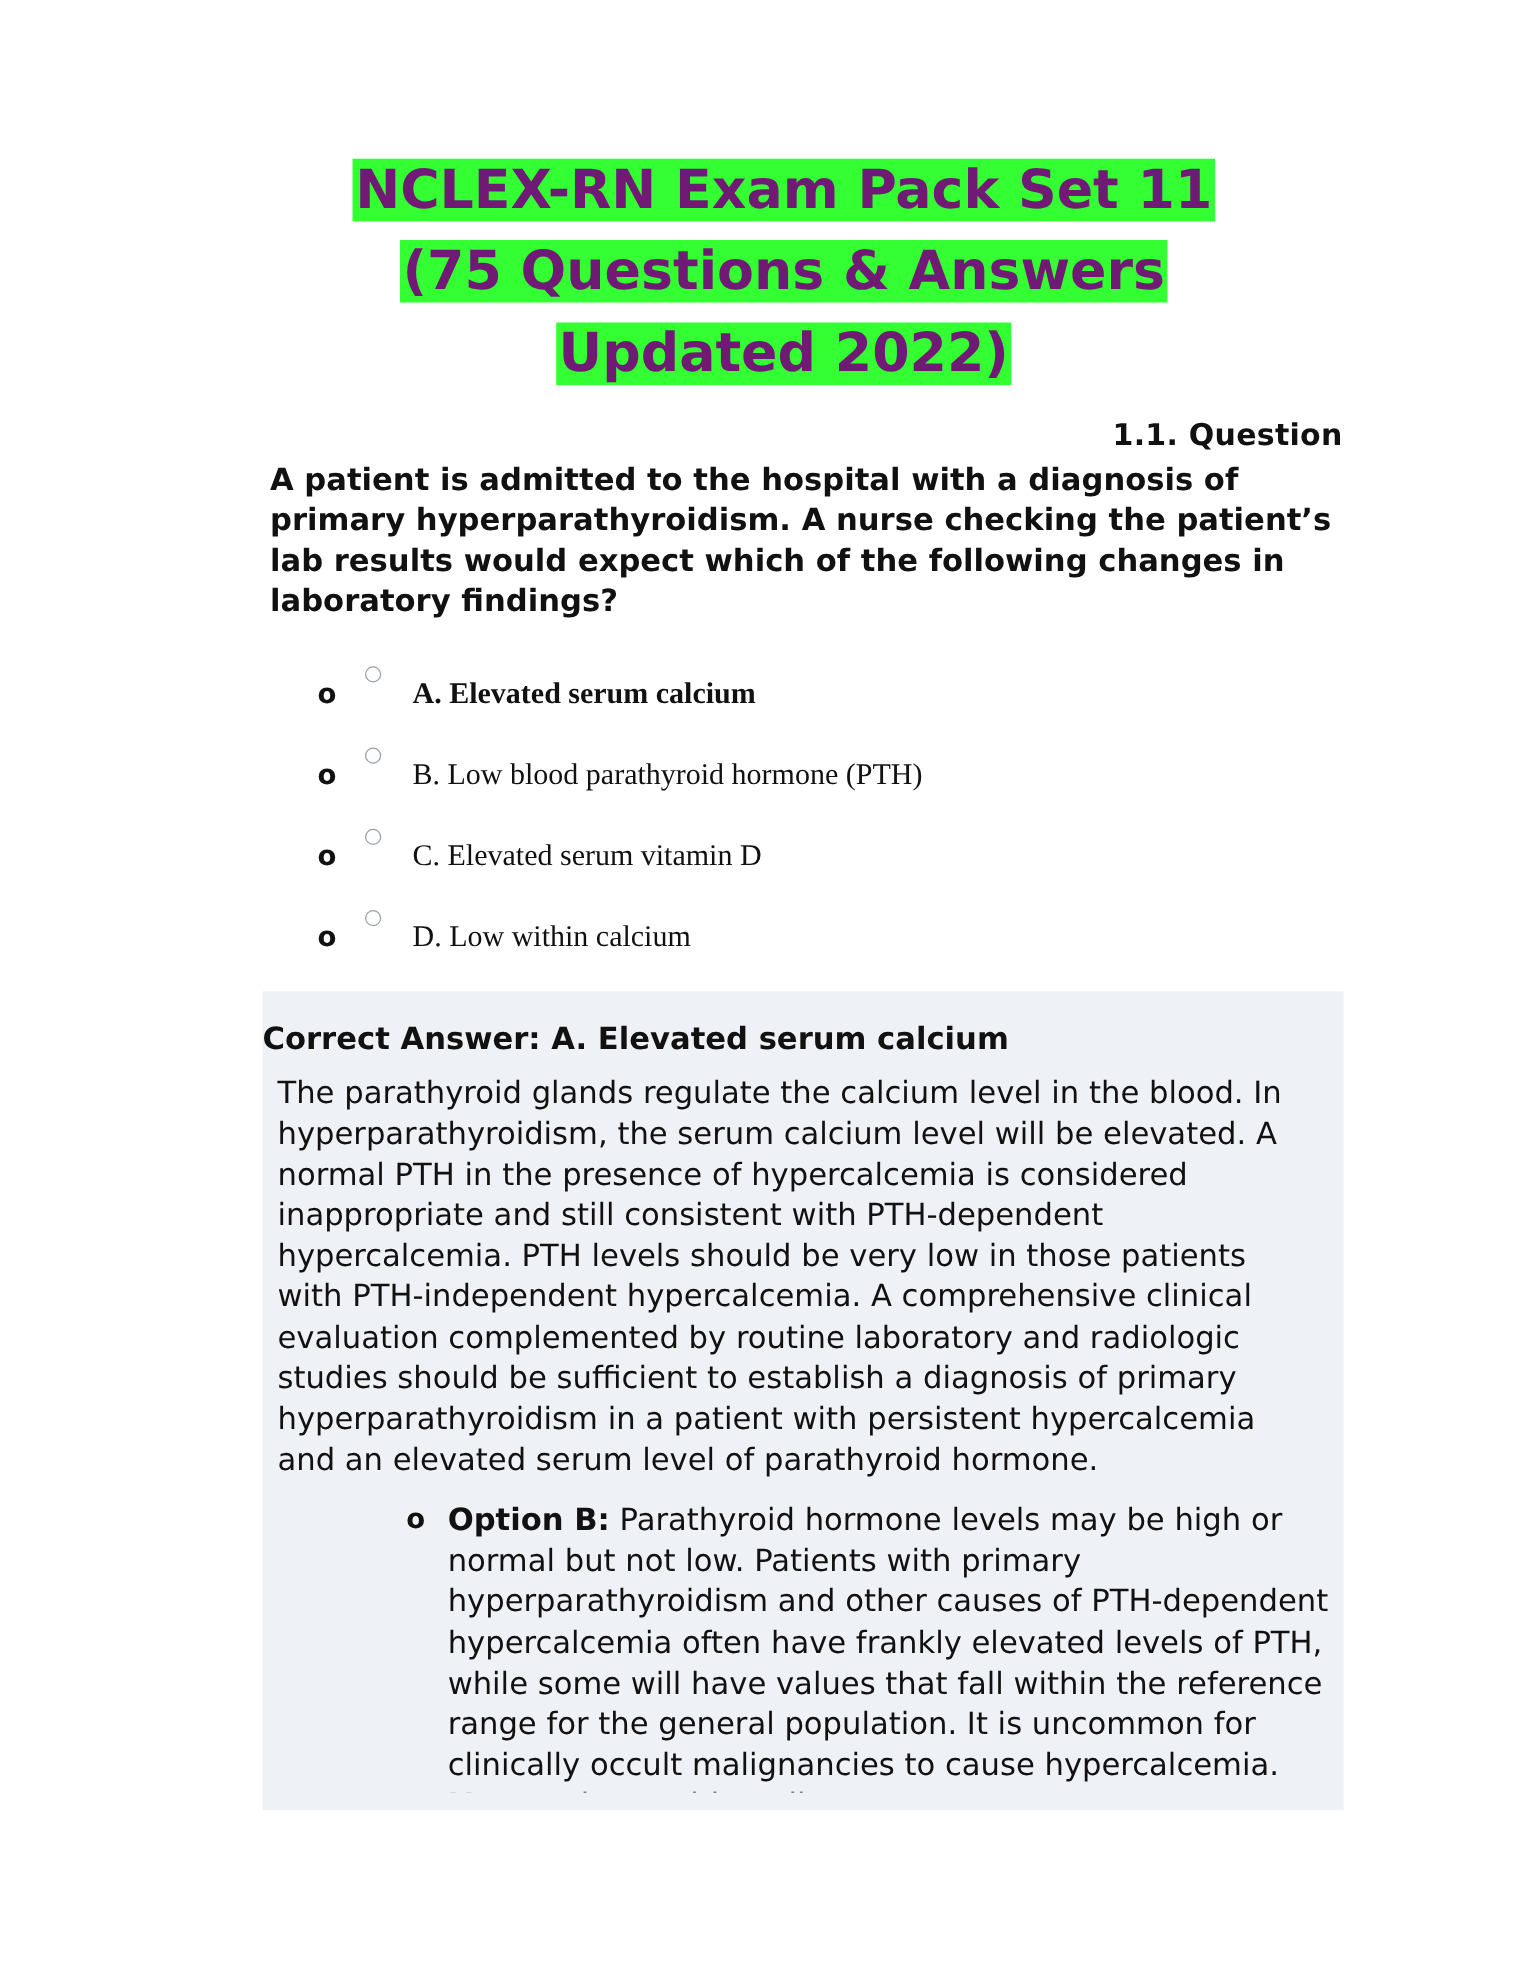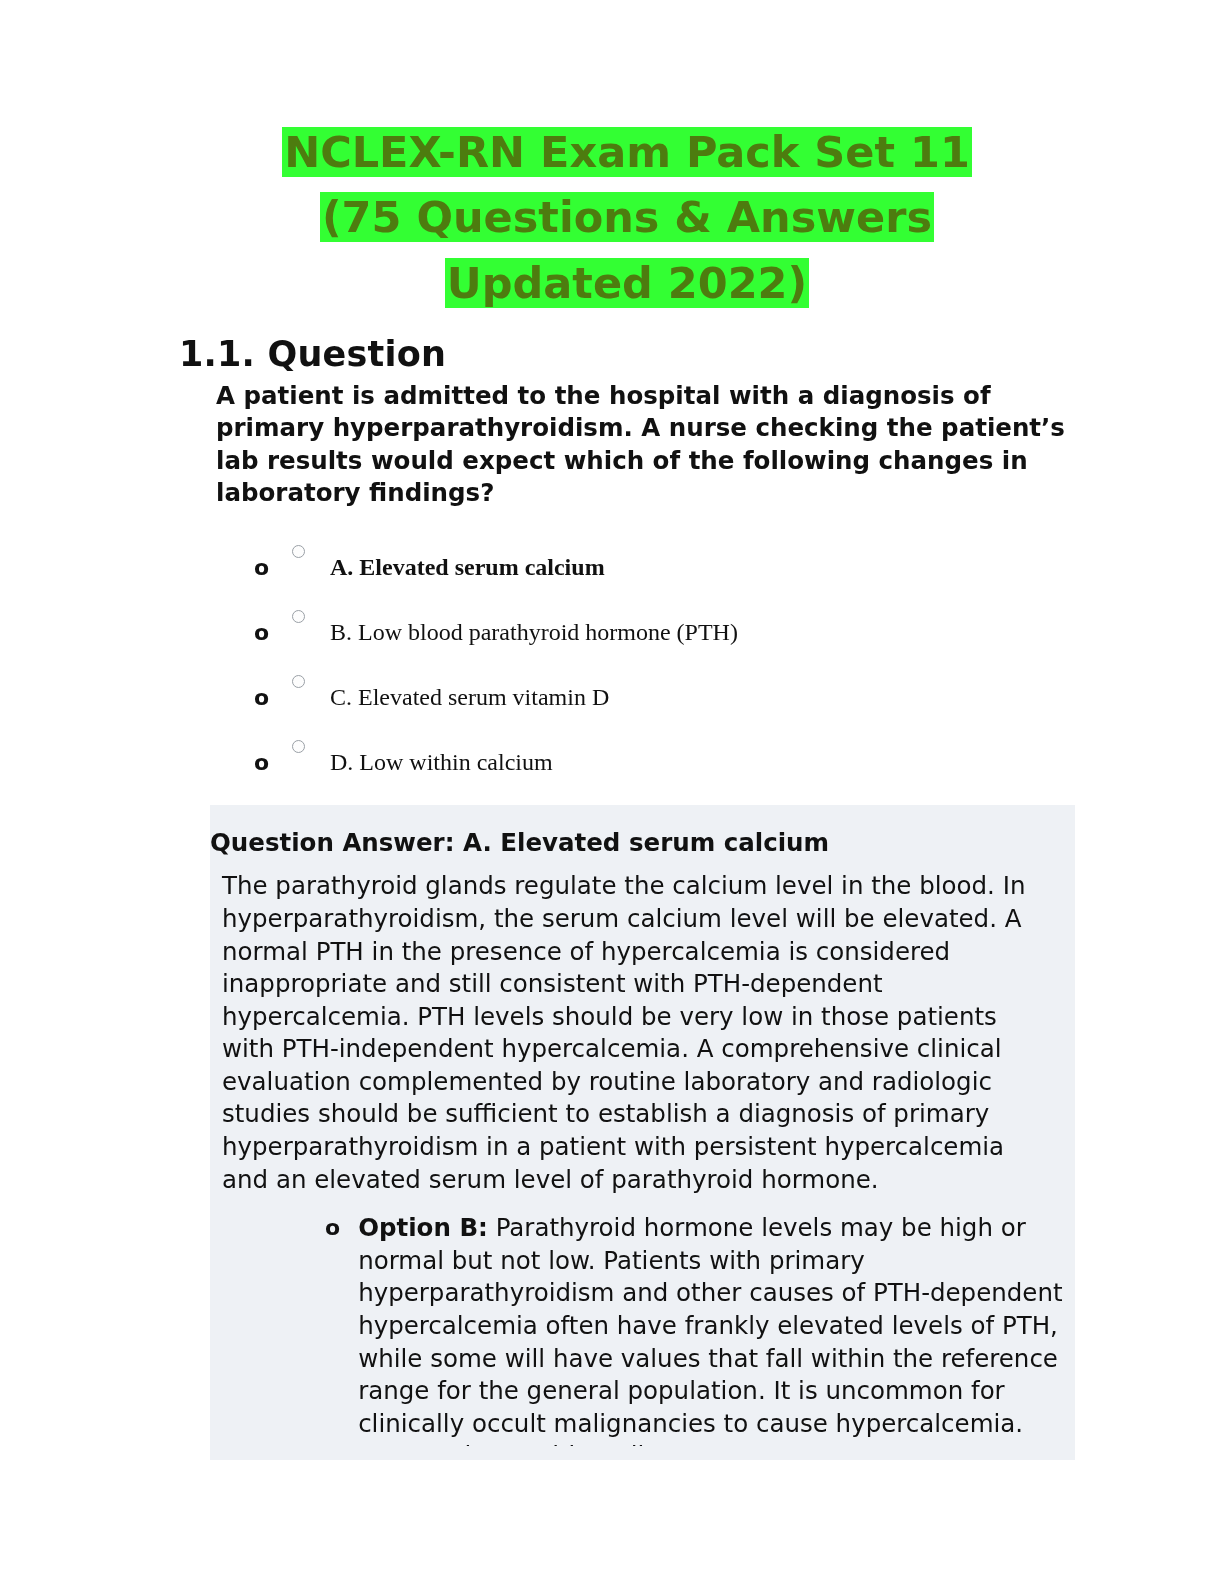--- a/index.html
+++ b/index.html
@@ -25,30 +25,31 @@
   .title-block {
     text-align: center;
     margin: 0 0 10px 0;
   }
   .title-line {
     display: inline;
     font-size: 43px;
     font-weight: bold;
     line-height: 1.52;
     background: #33ff33;
-    color: #4d7c0f;
+    color: #701a75;
     padding: 0 2px;
     box-decoration-break: clone;
     -webkit-box-decoration-break: clone;
   }
   .q-heading {
-    font-size: 35px;
+    font-size: 24px;
     font-weight: bold;
     margin: 18px 0 6px -1px;
     letter-spacing: 0.2px;
+    text-align: right;
   }
   .q-heading .num {
     display: inline-block;
     min-width: 34px;
   }
   .q-body {
     font-size: 24.5px;
     line-height: 1.32;
     margin: 0 0 0 36px;
     max-width: 860px;
@@ -176,21 +177,21 @@
 
     <li class="option">
       <span class="bullet-o">o</span>
       <span class="radio"></span>
       <span class="option-label">D. Low within calcium</span>
     </li>
 
   </ul>
 
   <div class="answer-box">
-    <div class="answer-title">Question Answer: A. Elevated serum calcium</div>
+    <div class="answer-title">Correct Answer: A. Elevated serum calcium</div>
     <p class="answer-text">The parathyroid glands regulate the calcium level in the blood. In hyperparathyroidism, the serum calcium level will be elevated. A normal PTH in the presence of hypercalcemia is considered inappropriate and still consistent with PTH-dependent hypercalcemia. PTH levels should be very low in those patients with PTH-independent hypercalcemia. A comprehensive clinical evaluation complemented by routine laboratory and radiologic studies should be sufficient to establish a diagnosis of primary hyperparathyroidism in a patient with persistent hypercalcemia and an elevated serum level of parathyroid hormone.</p>
     <div class="clip">
       <div class="sub-option">
         <span class="sub-bullet">o</span>
         <span class="sub-text"><b>Option B:</b><span> Parathyroid hormone levels may be high or normal but not low. Patients with primary hyperparathyroidism and other causes of PTH-dependent hypercalcemia often have frankly elevated levels of PTH, while some will have values that fall within the reference range for the general population. It is uncommon for clinically occult malignancies to cause hypercalcemia. Most patients with malignancy-</span></span>
       </div>
     </div>
   </div>
 
 </div>

